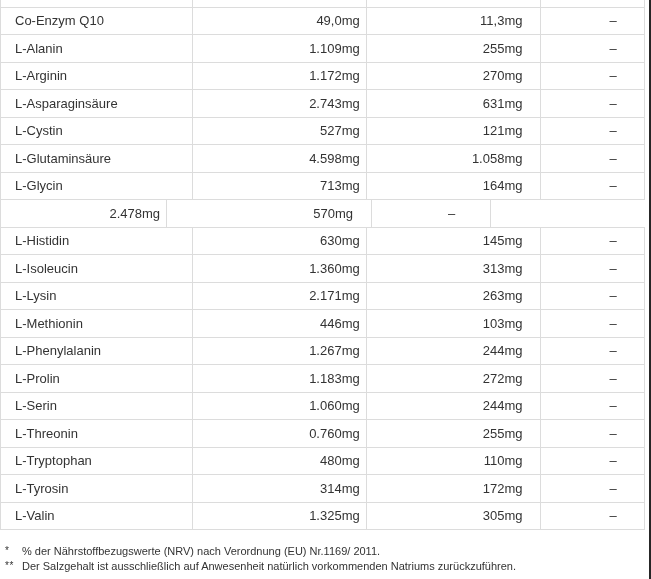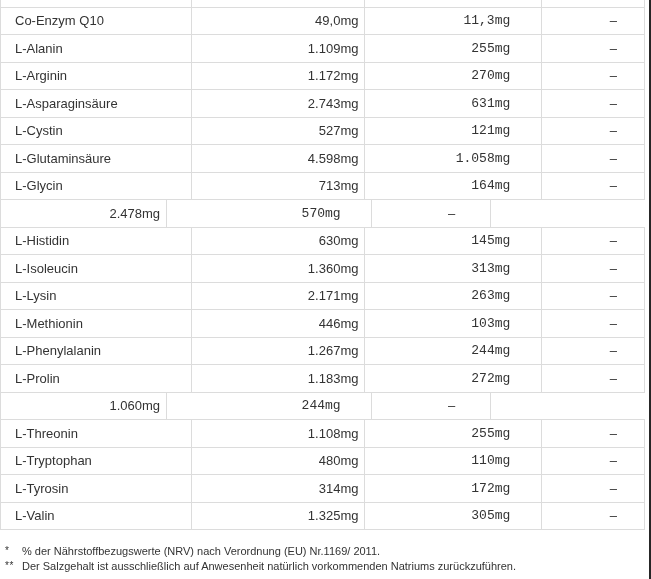--- a/index.html
+++ b/index.html
@@ -33,21 +33,21 @@
   .cell{
     box-sizing:border-box;
     border-right:1px solid var(--border);
     display:flex;
     align-items:center;
     font-size:13px;
     overflow:hidden;
   }
   .c-name{width:236px;padding-left:14px;}
   .c-val1{width:166px;justify-content:flex-end;}
-  .c-val2{width:164px;justify-content:flex-end;padding-right:22px;font-family:Liberation Mono, monospace;}
+  .c-val2{width:164px;justify-content:flex-end;padding-right:12px;}
   .c-nrv{width:78px;justify-content:center;}
   .num{text-align:right;white-space:nowrap;}
   .unit{width:24px;margin-left:0;text-align:left;white-space:nowrap;}
   .screen-edge{
     position:absolute;top:0;right:0;width:2px;height:579px;
     background:var(--edge);
   }
   .footnotes{
     position:absolute;left:5px;top:544px;width:640px;
     font-size:11px;line-height:14.5px;color:var(--text);
@@ -282,38 +282,41 @@
       </div>
       <div class="cell c-val2">
         <span class="num">272</span>
         <span class="unit">mg</span>
       </div>
       <div class="cell c-nrv">
         <span class="num">–</span>
       </div>
     </div>
     <div class="row">
+      <div class="cell c-name">
+        <span class="num">L-Serin</span>
+      </div>
       <div class="cell c-val1">
         <span class="num">1.060</span>
         <span class="unit">mg</span>
       </div>
       <div class="cell c-val2">
         <span class="num">244</span>
         <span class="unit">mg</span>
       </div>
       <div class="cell c-nrv">
         <span class="num">–</span>
       </div>
     </div>
     <div class="row">
       <div class="cell c-name">
         <span class="num">L-Threonin</span>
       </div>
       <div class="cell c-val1">
-        <span class="num">1.108</span>
+        <span class="num">0.760</span>
         <span class="unit">mg</span>
       </div>
       <div class="cell c-val2">
         <span class="num">255</span>
         <span class="unit">mg</span>
       </div>
       <div class="cell c-nrv">
         <span class="num">–</span>
       </div>
     </div>

